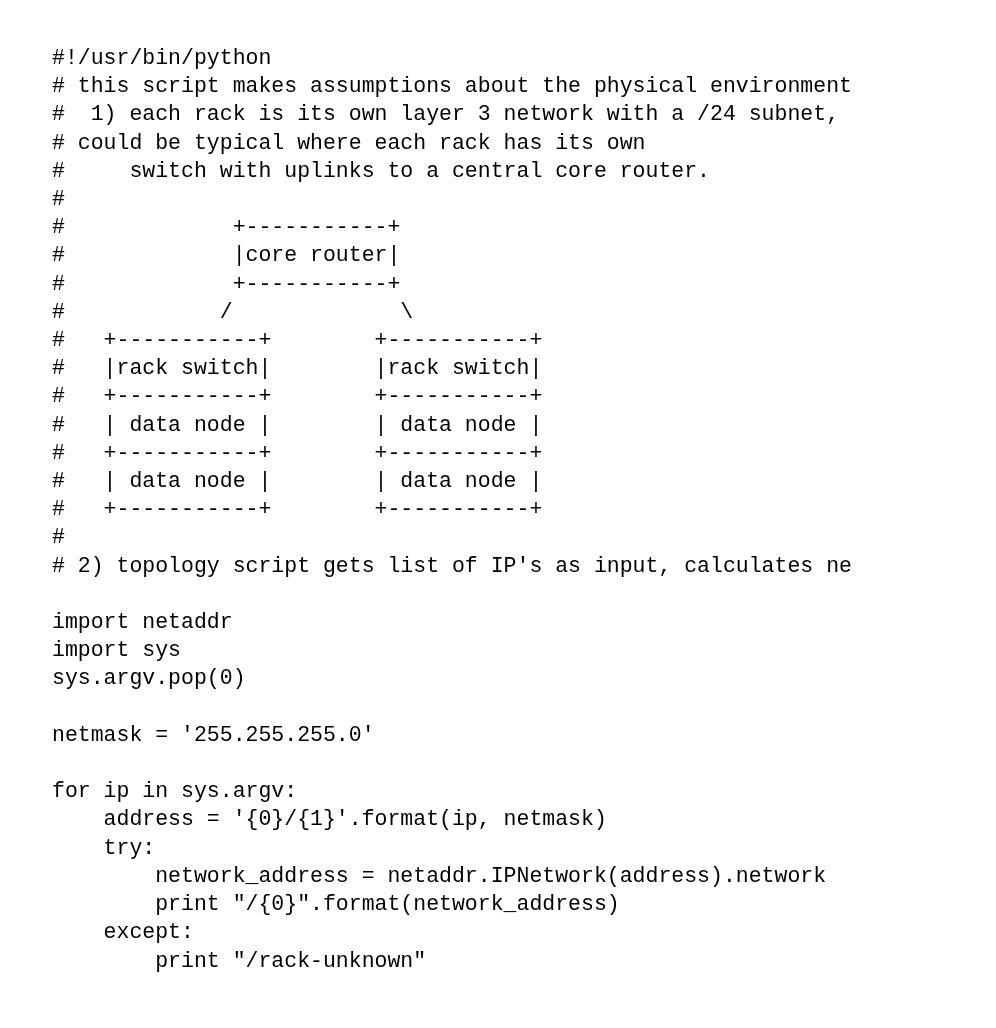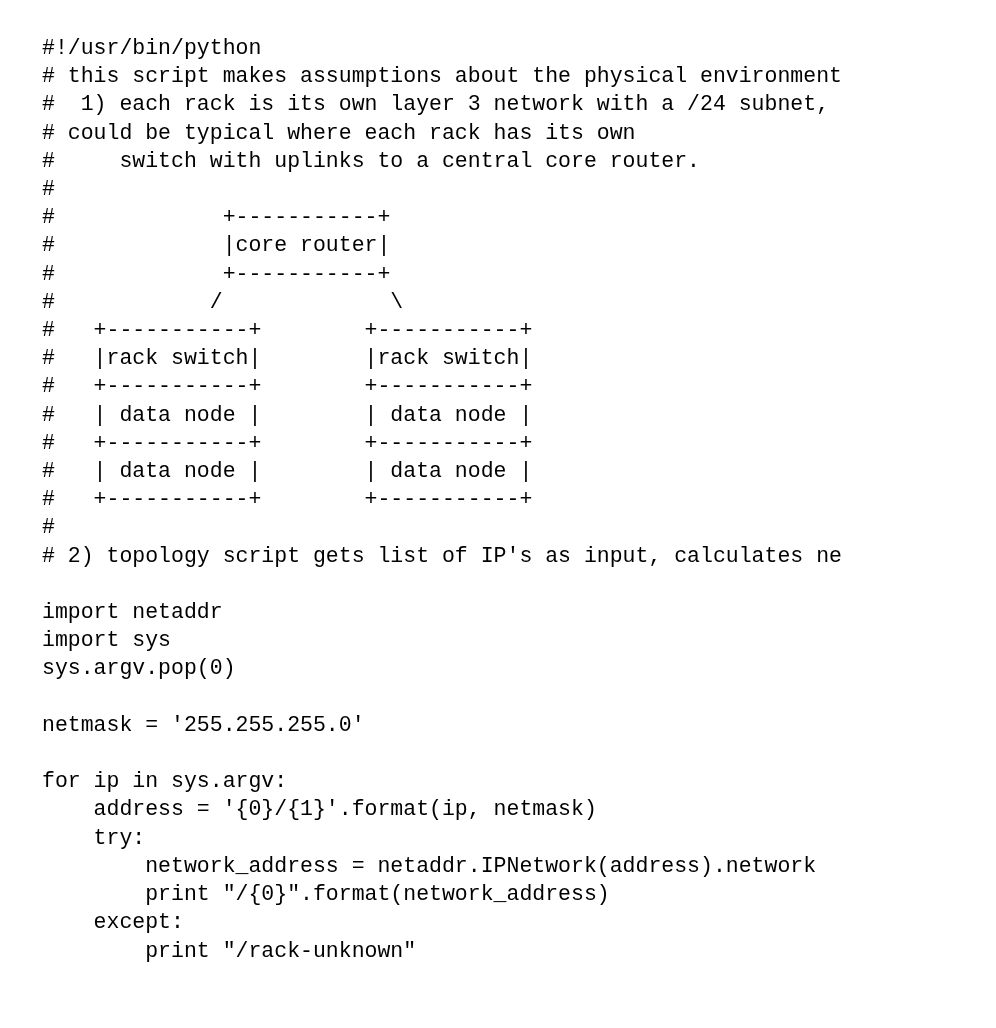--- a/index.html
+++ b/index.html
@@ -4,21 +4,21 @@
 <style>
   html, body {
     margin: 0;
     padding: 0;
     background: #ffffff;
     width: 996px;
     height: 1028px;
     overflow: hidden;
   }
   pre.code {
-    margin: 6px;
+    margin: 16px;
     padding: 28px 0 0 36px;
     font-family: "Courier New", Courier, monospace;
     font-size: 21.5px;
     line-height: 28.2px;
     color: #000000;
     white-space: pre;
     letter-spacing: 0px;
   }
 </style>
 </head>

